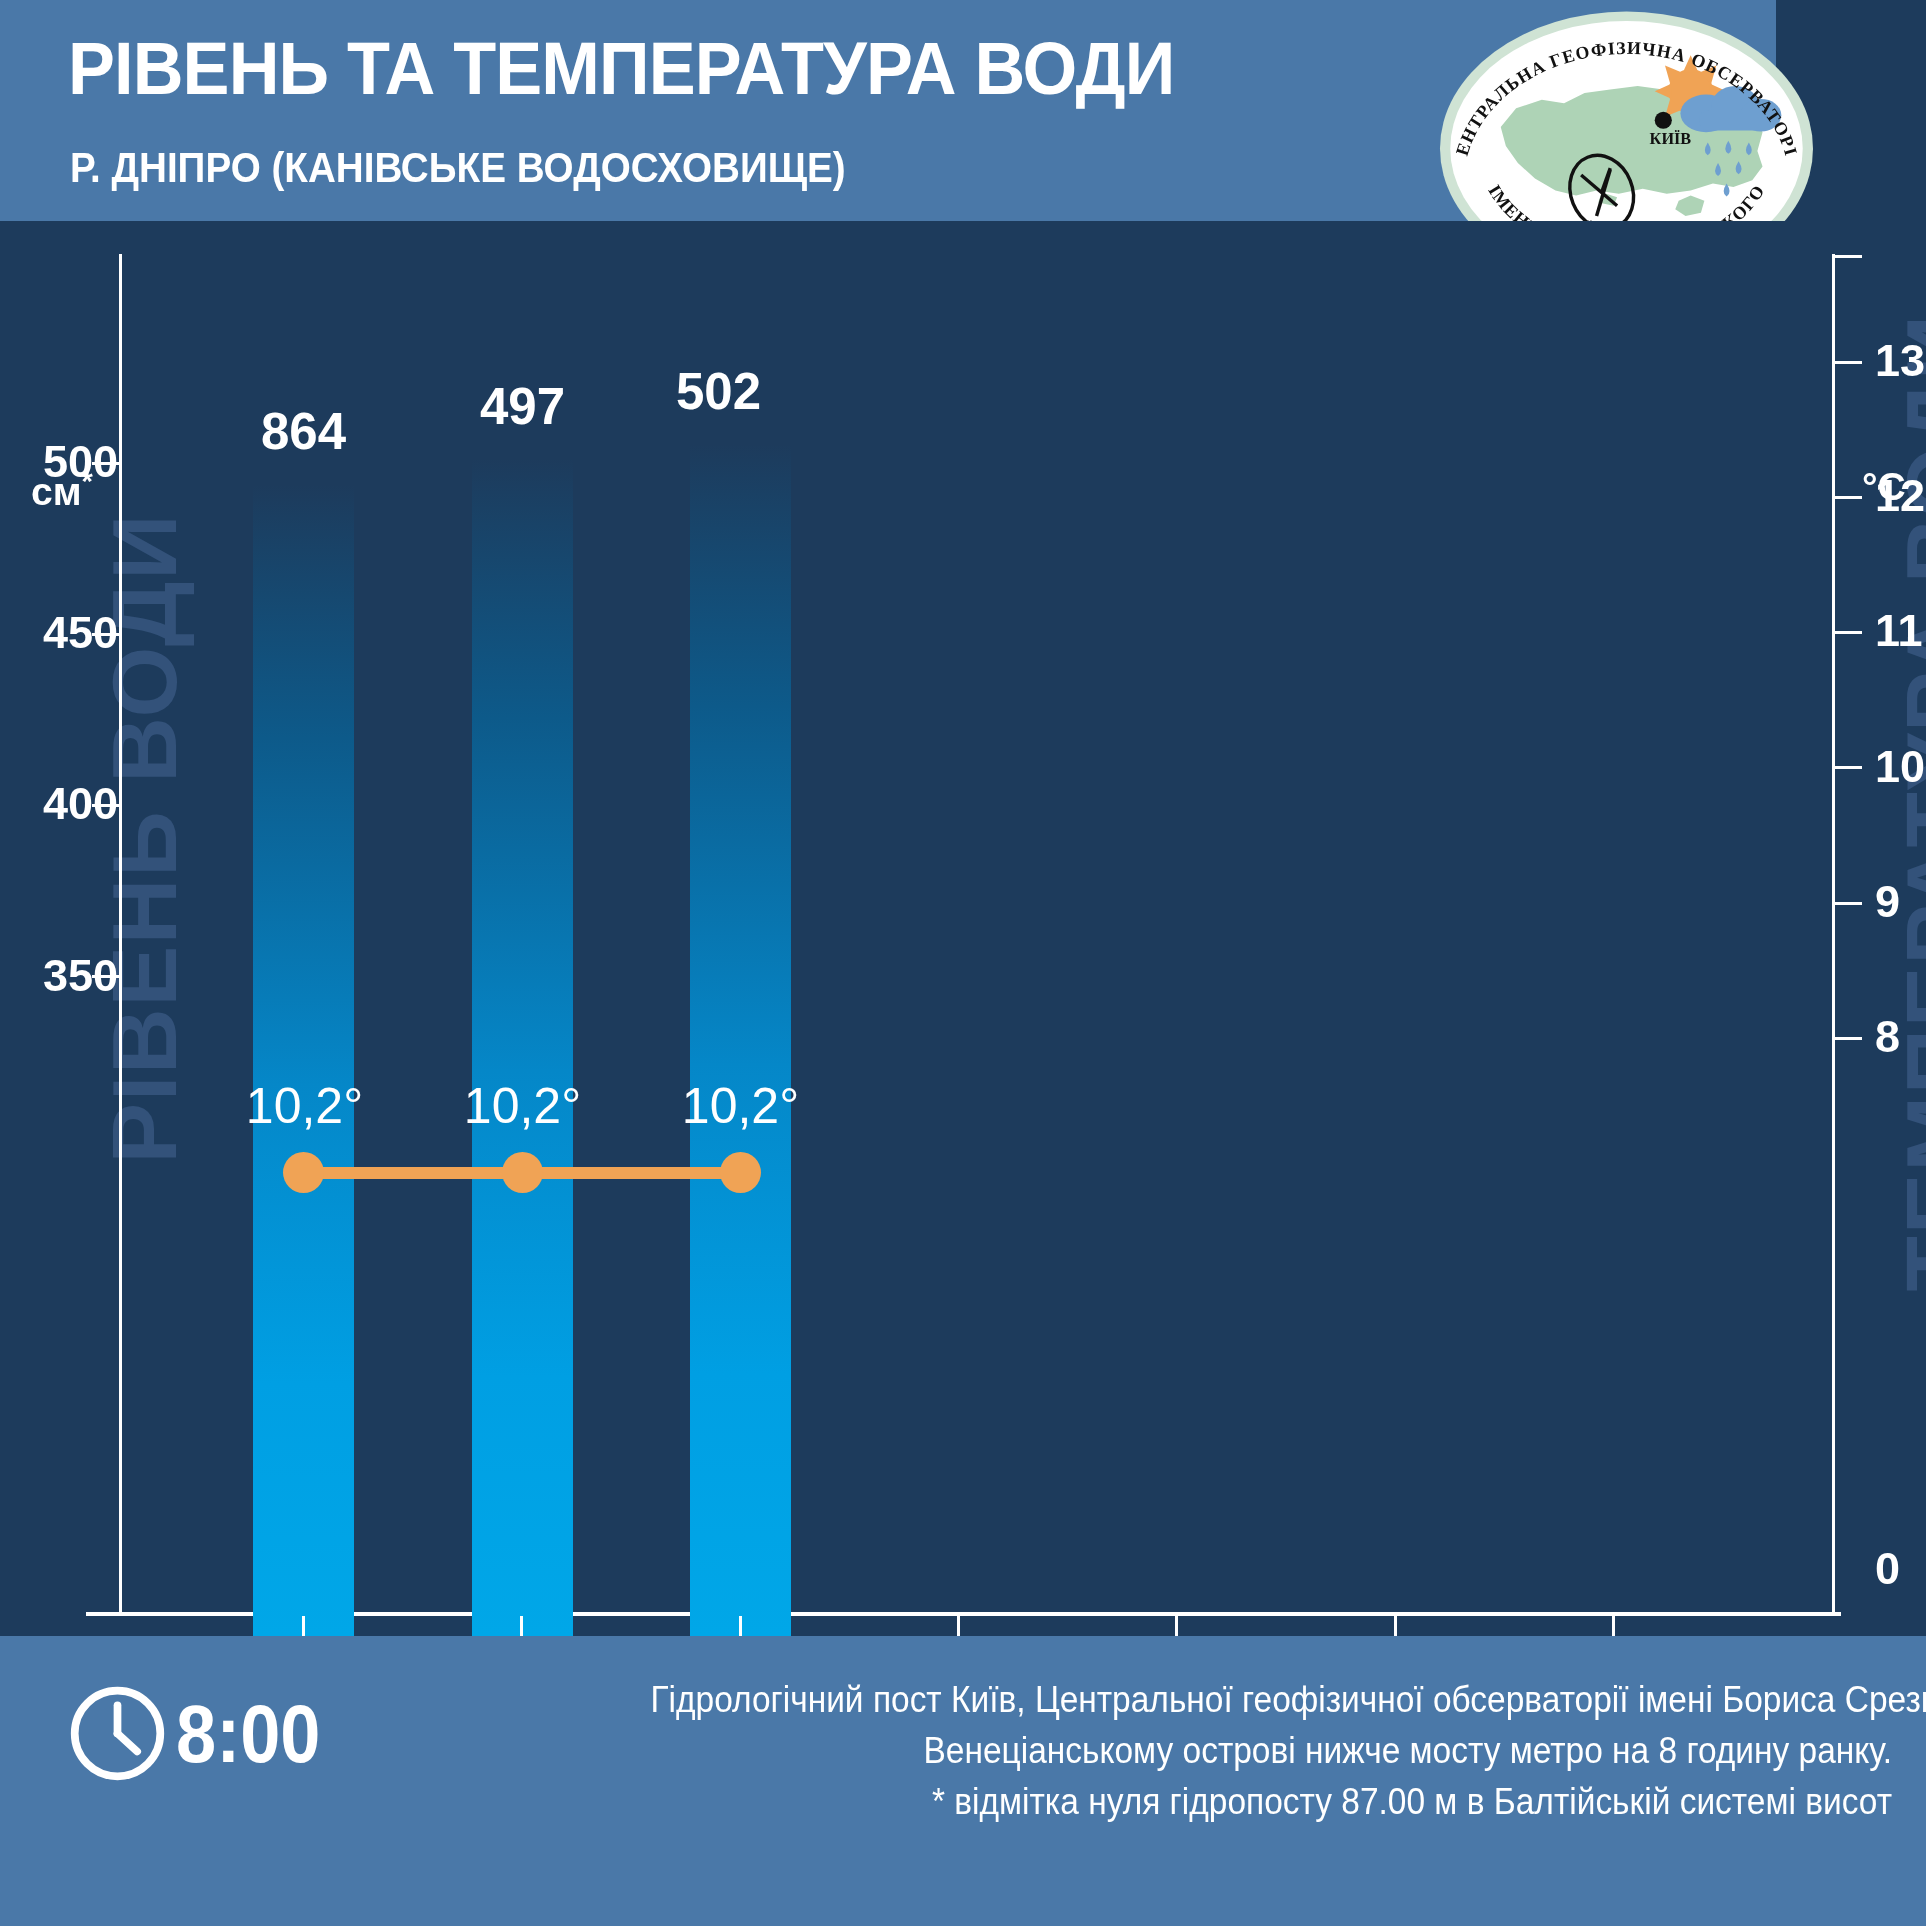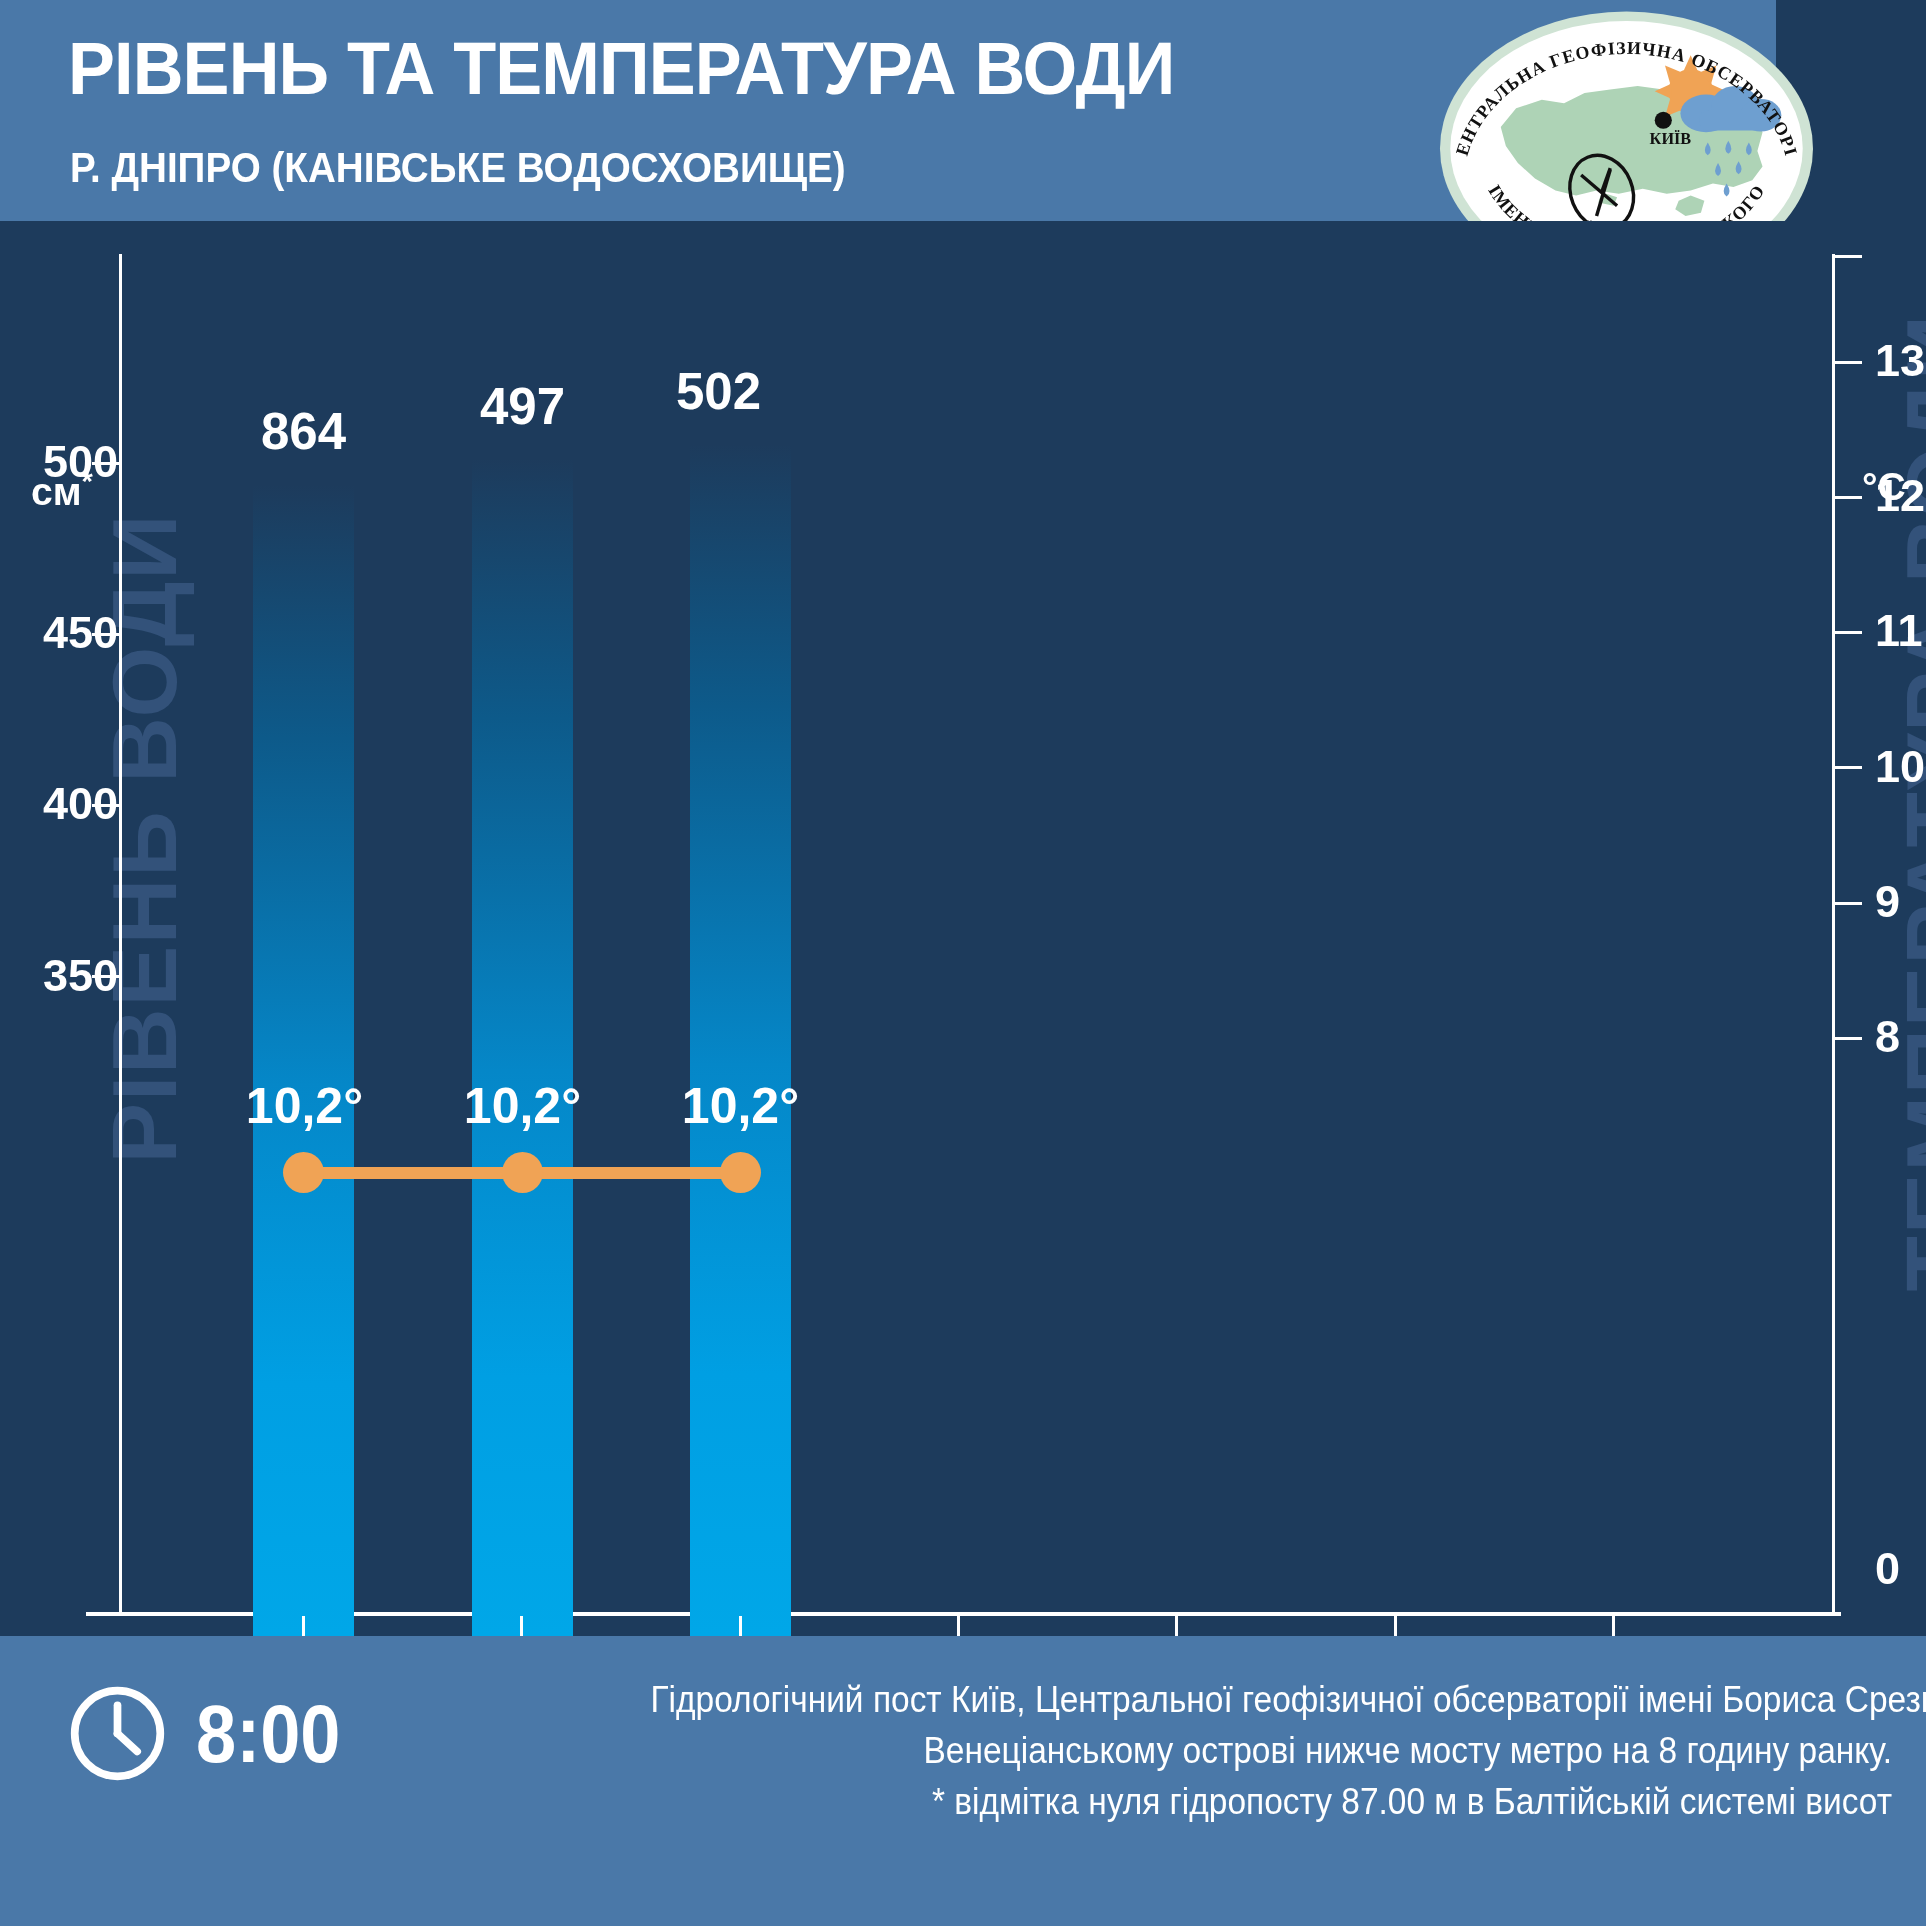--- a/index.html
+++ b/index.html
@@ -131,41 +131,41 @@
 
   
   .temp-line{
     position:absolute; height:12px; background:#f0a355; border-radius:6px;
   }
   .temp-dot{
     position:absolute; width:41px; height:41px; border-radius:50%;
     background:#f0a355;
   }
   .temp-label{
-    position:absolute; font-size:50px; font-weight:bold; color:#ffffff;
+    position:absolute; font-size:50px; font-weight:normal; color:#ffffff;
     text-align:center; width:223px;
   }
 
   
   .xtick{
     position:absolute; width:3.4px; height:33px; background:#ffffff; top:1395px;
   }
   .xlab{
     position:absolute; top:1431px; width:137px; text-align:center;
     font-size:51px; font-weight:bold; color:#ffffff;
     transform:scaleX(0.62); transform-origin:center top;
   }
 
   
   .footer{
     position:absolute; left:0; top:1636px; width:1926px; height:290px;
     background:#4a78a8;
   }
   .clock-wrap{
-    position:absolute; left:67px; top:47px; display:flex; align-items:center; gap:28px;
+    position:absolute; left:67px; top:47px; display:flex; align-items:center; gap:8px;
   }
   .clock-wrap svg{ display:block; }
   .clock-time{
     font-size:82px; font-weight:bold; color:#ffffff; line-height:1;
     transform:scaleX(0.88); transform-origin:left center;
   }
   .foot-lines{
     position:absolute; right:34px; top:38px; width:1335px;
     text-align:right; color:#ffffff;
   }

